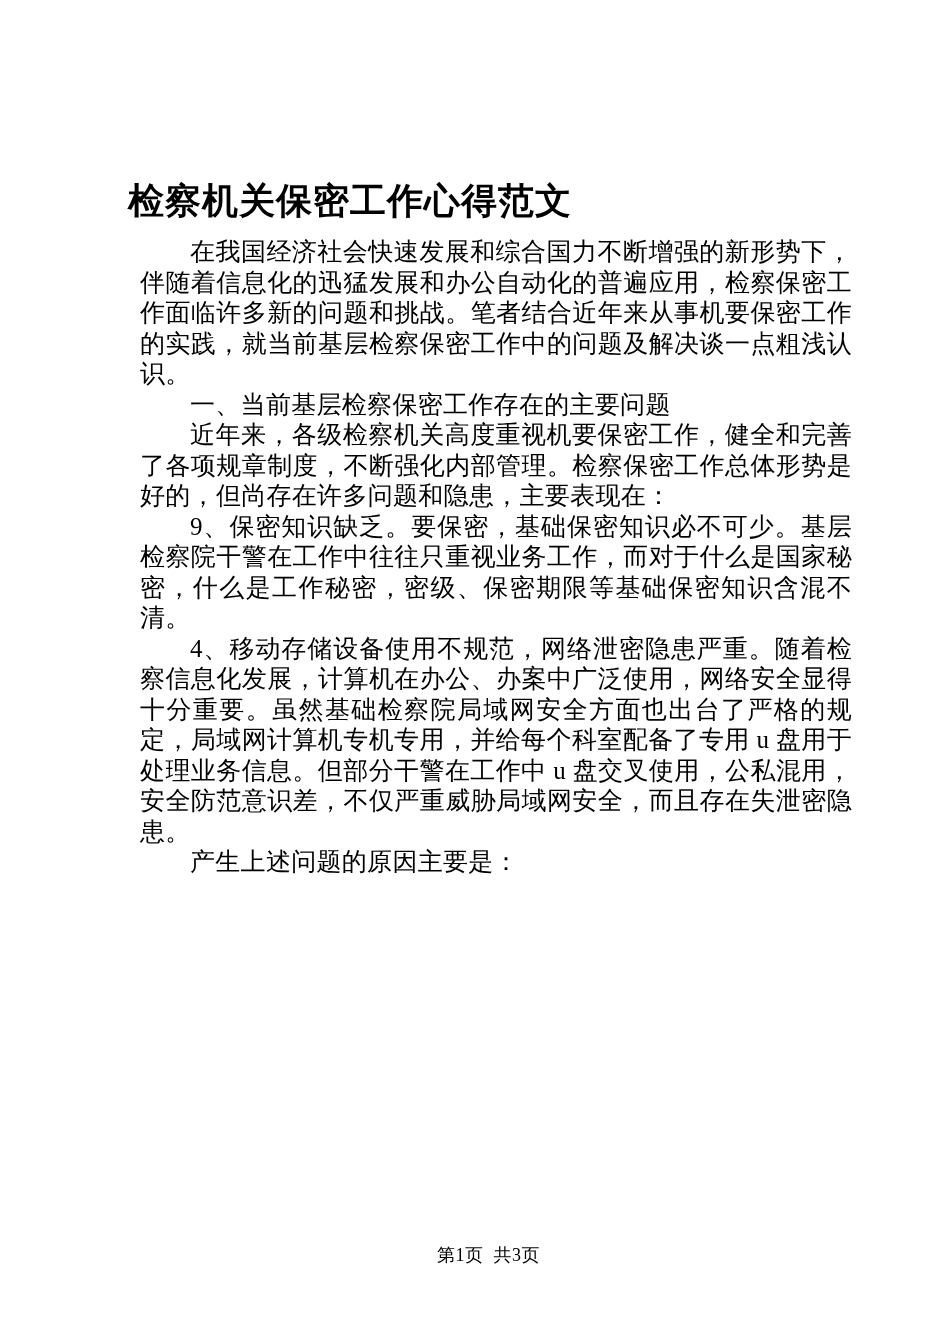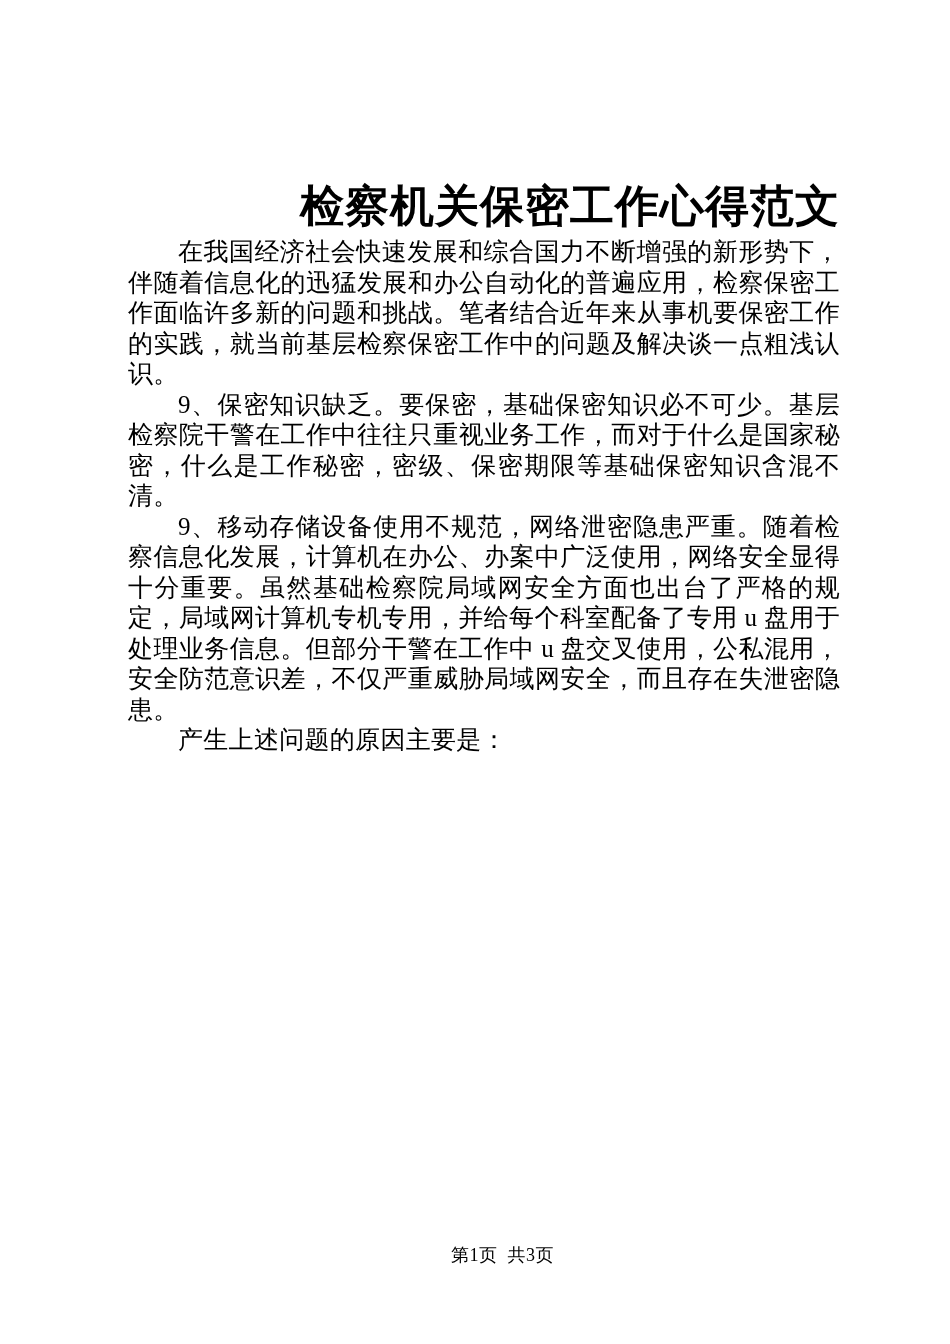--- a/index.html
+++ b/index.html
@@ -15,66 +15,68 @@
     color: #000000;
     font-family: "Liberation Serif", "DejaVu Serif", serif;
     overflow: hidden;
   }
   .doc-title {
     position: absolute;
     top: 179px;
     left: 128px;
     width: 712px;
     margin: 0;
-    text-align: right;
-    font-size: 44px;
+    text-align: left;
+    font-size: 36px;
     font-weight: bold;
     letter-spacing: 1px;
     line-height: 1.25;
   }
   .doc-body {
     position: absolute;
     top: 237px;
-    left: 128px;
+    left: 140px;
     width: 712px;
   }
   .para {
     margin: 0;
     font-size: 25px;
     line-height: 30.5px;
     letter-spacing: 0.3px;
     text-align: justify;
     text-justify: inter-ideograph;
     text-indent: 2em;
     word-break: break-all;
   }
   .page-footer {
     position: absolute;
     top: 1243px;
-    left: 451px;
+    left: 437px;
     font-size: 18px;
     letter-spacing: 0.5px;
     white-space: nowrap;
   }
   .footer-gap {
     display: inline-block;
     width: 10px;
   }
 </style>
 </head>
 <body>
 
 <div class="page">
 
   <h1 class="doc-title">检察机关保密工作心得范文</h1>
 
   <div class="doc-body">
       <p class="para">在我国经济社会快速发展和综合国力不断增强的新形势下，伴随着信息化的迅猛发展和办公自动化的普遍应用，检察保密工作面临许多新的问题和挑战。笔者结合近年来从事机要保密工作的实践，就当前基层检察保密工作中的问题及解决谈一点粗浅认识。</p>
+      <p class="para">一、当前基层检察保密工作存在的主要问题</p>
+      <p class="para">近年来，各级检察机关高度重视机要保密工作，健全和完善了各项规章制度，不断强化内部管理。检察保密工作总体形势是好的，但尚存在许多问题和隐患，主要表现在：</p>
       <p class="para">9、保密知识缺乏。要保密，基础保密知识必不可少。基层检察院干警在工作中往往只重视业务工作，而对于什么是国家秘密，什么是工作秘密，密级、保密期限等基础保密知识含混不清。</p>
-      <p class="para">9、移动存储设备使用不规范，网络泄密隐患严重。随着检察信息化发展，计算机在办公、办案中广泛使用，网络安全显得十分重要。虽然基础检察院局域网安全方面也出台了严格的规定，局域网计算机专机专用，并给每个科室配备了专用 u 盘用于处理业务信息。但部分干警在工作中 u 盘交叉使用，公私混用，安全防范意识差，不仅严重威胁局域网安全，而且存在失泄密隐患。</p>
+      <p class="para">4、移动存储设备使用不规范，网络泄密隐患严重。随着检察信息化发展，计算机在办公、办案中广泛使用，网络安全显得十分重要。虽然基础检察院局域网安全方面也出台了严格的规定，局域网计算机专机专用，并给每个科室配备了专用 u 盘用于处理业务信息。但部分干警在工作中 u 盘交叉使用，公私混用，安全防范意识差，不仅严重威胁局域网安全，而且存在失泄密隐患。</p>
       <p class="para">产生上述问题的原因主要是：</p>
     </div>
 
   <div class="page-footer">
     <span>第1页</span><span class="footer-gap"></span><span>共3页</span>
   </div>
 
 </div>
 
 </body></html>

